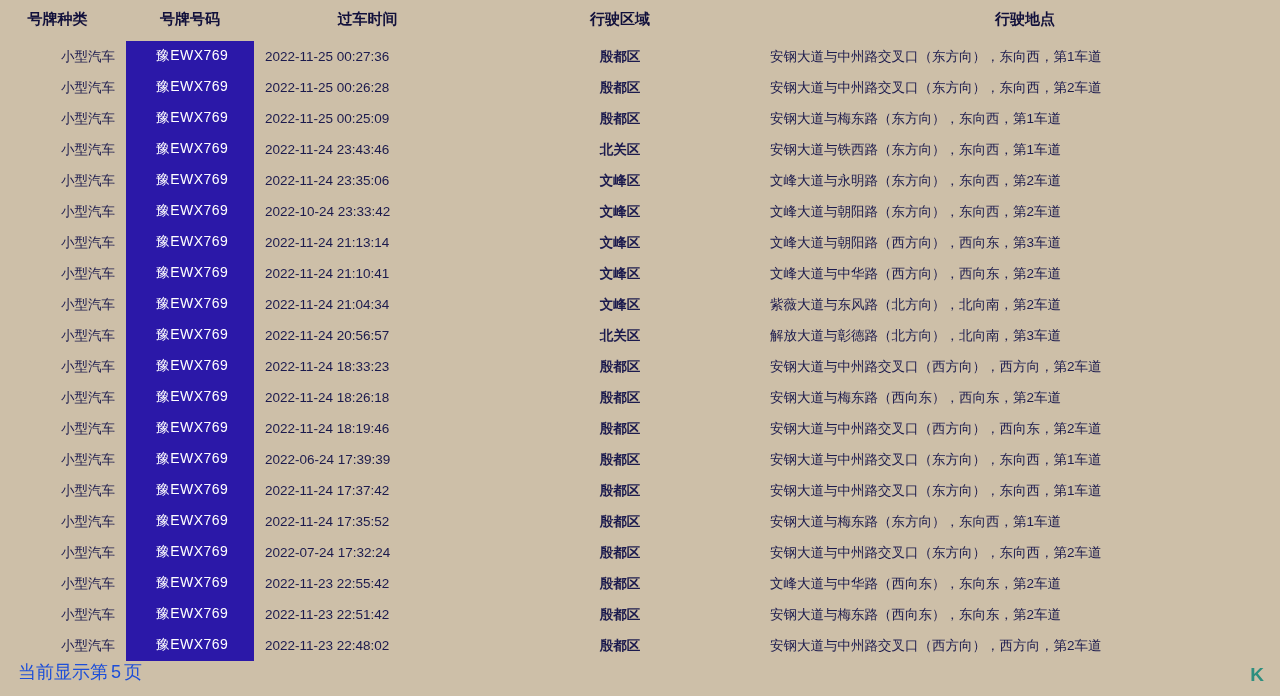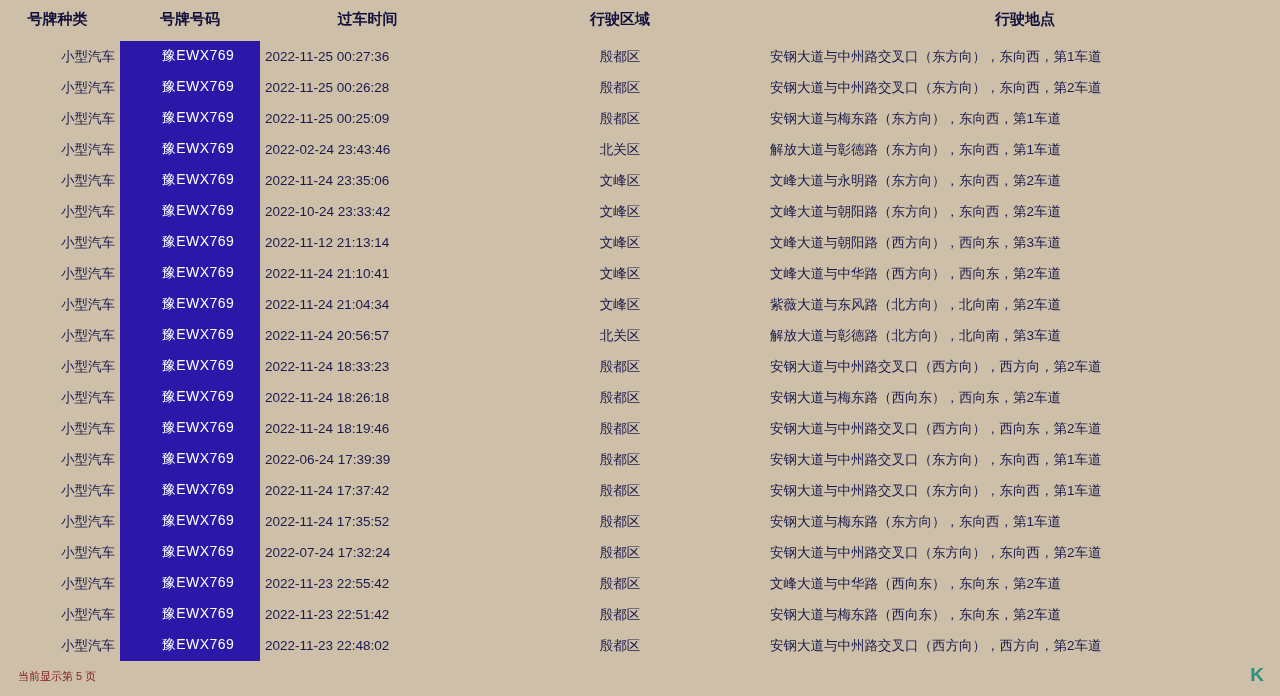--- a/index.html
+++ b/index.html
@@ -55,43 +55,44 @@
     text-align: center;
   }
   .plate {
     display: block;
     width: 122px;
     margin: 0 auto;
     background: #2b18a8;
     color: #ffffff;
     font-size: 14px;
     letter-spacing: 0.5px;
-    padding: 5px 0 6px 16px;
+    padding: 5px 0 6px 4px;
     text-align: center;
     border: 1px solid #2b18a8;
   }
   .cell-time {
     text-align: left;
     color: #252450;
     font-size: 13.5px;
   }
   .cell-area {
     text-align: center;
     color: #252450;
+    font-weight: bold;
   }
   .cell-place {
     text-align: left;
     color: #252450;
   }
   .footer {
     position: absolute;
     left: 18px;
     bottom: 12px;
-    font-size: 11px;
-    color: #7f1d1d;
+    font-size: 18px;
+    color: #1d4ed8;
   }
   .footer .pagenum {
     padding: 0 3px;
   }
   .corner-logo {
     position: absolute;
     right: 16px;
     bottom: 10px;
     font-size: 19px;
     font-weight: bold;
@@ -147,23 +148,23 @@
           </td>
           <td class="cell-time">2022-11-25 00:25:09</td>
           <td class="cell-area">殷都区</td>
           <td class="cell-place">安钢大道与梅东路（东方向），东向西，第1车道</td>
         </tr>
         <tr>
           <td class="cell-type">小型汽车</td>
           <td class="cell-plate-wrap">
             <span class="plate">豫EWX769</span>
           </td>
-          <td class="cell-time">2022-02-24 23:43:46</td>
+          <td class="cell-time">2022-11-24 23:43:46</td>
           <td class="cell-area">北关区</td>
-          <td class="cell-place">解放大道与彰德路（东方向），东向西，第1车道</td>
+          <td class="cell-place">安钢大道与铁西路（东方向），东向西，第1车道</td>
         </tr>
         <tr>
           <td class="cell-type">小型汽车</td>
           <td class="cell-plate-wrap">
             <span class="plate">豫EWX769</span>
           </td>
           <td class="cell-time">2022-11-24 23:35:06</td>
           <td class="cell-area">文峰区</td>
           <td class="cell-place">文峰大道与永明路（东方向），东向西，第2车道</td>
         </tr>
@@ -174,21 +175,21 @@
           </td>
           <td class="cell-time">2022-10-24 23:33:42</td>
           <td class="cell-area">文峰区</td>
           <td class="cell-place">文峰大道与朝阳路（东方向），东向西，第2车道</td>
         </tr>
         <tr>
           <td class="cell-type">小型汽车</td>
           <td class="cell-plate-wrap">
             <span class="plate">豫EWX769</span>
           </td>
-          <td class="cell-time">2022-11-12 21:13:14</td>
+          <td class="cell-time">2022-11-24 21:13:14</td>
           <td class="cell-area">文峰区</td>
           <td class="cell-place">文峰大道与朝阳路（西方向），西向东，第3车道</td>
         </tr>
         <tr>
           <td class="cell-type">小型汽车</td>
           <td class="cell-plate-wrap">
             <span class="plate">豫EWX769</span>
           </td>
           <td class="cell-time">2022-11-24 21:10:41</td>
           <td class="cell-area">文峰区</td>

